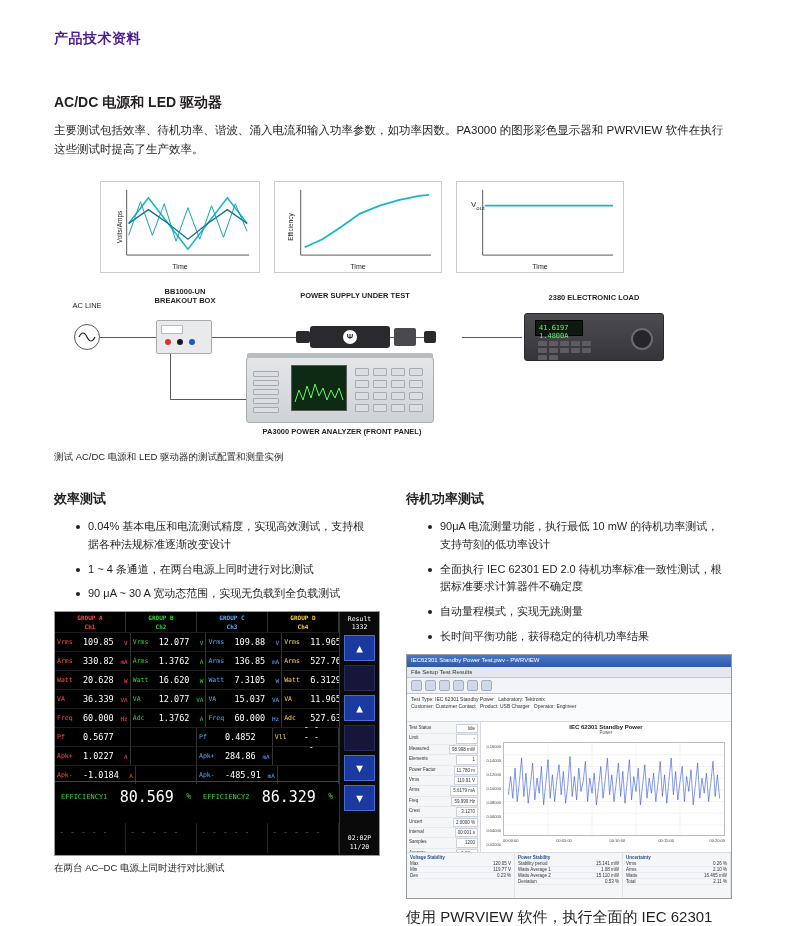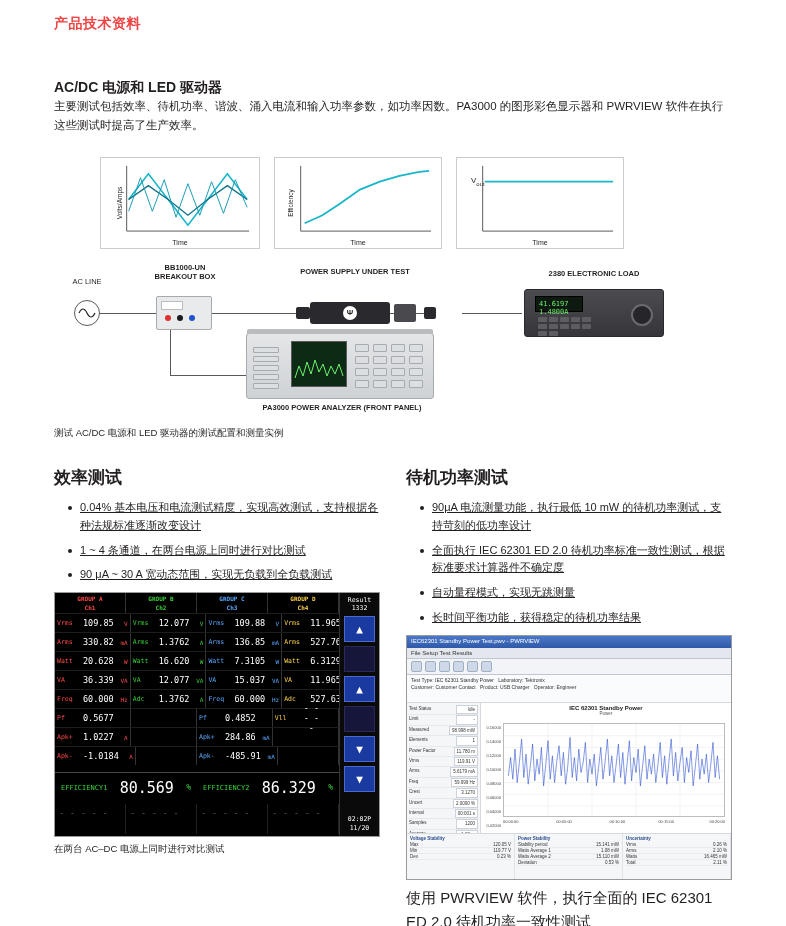--- a/index.html
+++ b/index.html
@@ -13,35 +13,36 @@
     position: relative;
     overflow: hidden;
   }
   .page {
     position: relative;
     width: 786px;
     height: 926px;
     padding: 0 54px;
   }
   .header-title {
-    color: #ef4444;
+    color: #4c1d95;
     font-size: 14px;
     font-weight: bold;
-    padding-top: 15px;
+    padding-top: 30px;
     letter-spacing: 0.5px;
   }
   .sec-title {
     font-size: 14px;
     font-weight: bold;
     margin-top: 46px;
     color: #231f20;
   }
   .intro {
     font-size: 11.5px;
     line-height: 1.65;
+    margin-top: 9px;
     color: #231f20;
     max-width: 678px;
   }
   
   .diagram {
     margin-top: 14px;
     width: 678px;
     height: 272px;
     background: #ffffff;
     position: relative;
@@ -150,22 +151,22 @@
   .pa3000 .lbtns i { display:block; width:26px;height:6px;margin:3px 0; background:#dcdfe1; border:1px solid #a7abae; border-radius:1px;}
   .caption {
     font-size: 9.5px;
     color: #231f20;
     margin-top: 6px;
   }
 
   
   .cols { display: flex; gap: 26px; margin-top: 26px; }
   .col { width: 326px; }
-  .col-title { font-size: 17px; font-weight: bold; margin-bottom: 10px; }
-  ul.bul { margin: 0; padding: 0 0 0 14px; list-style: none; text-decoration: underline; }
+  .col-title { font-size: 13px; font-weight: bold; margin-bottom: 10px; }
+  ul.bul { margin: 8px; padding: 0 0 0 14px; list-style: none; }
   ul.bul li {
     font-size: 11px;
     line-height: 1.62;
     margin-bottom: 7px;
     position: relative;
     padding-left: 12px;
     color: #231f20;
   }
   ul.bul li:before {
     content: "";
@@ -200,21 +201,21 @@
   }
   .g1 { color: #ff4a4a; }
   .g2 { color: #3ad23a; }
   .g3 { color: #5aa8ff; }
   .g4 { color: #ffd24a; }
   .pa-row { display: flex; height: 19px; border-top: 1px solid #1d1d1d; }
   .pa-cell { flex: 1; display: flex; align-items: center; border-right: 1px solid #333; padding: 0 2px; }
   .pa-cell .k { font-size: 6.5px; width: 26px; }
   .pa-cell .v { font-size: 8.5px; color: #fff; flex: 1; text-align: center; }
   .pa-cell .u { font-size: 6px; width: 14px; text-align: right; }
-  .pa-eff { position:absolute; left:0; right:40px; bottom: 34px; height: 30px; border-top:1px solid #444; display:flex;}
+  .pa-eff { position:absolute; left:0; right:40px; bottom: 44px; height: 30px; border-top:1px solid #444; display:flex;}
   .pa-eff div { flex:1; display:flex; align-items:center; justify-content:space-between; padding:0 6px; }
   .pa-eff .lb { font-size: 7px; color:#3ad23a; }
   .pa-eff .vl { font-size: 15px; color:#fff; }
   .pa-eff .un { font-size: 8px; color:#3ad23a; }
   .pa-dash { position:absolute; left:0; right:40px; bottom: 2px; height: 30px; display:flex; }
   .pa-dash div { flex:1; color:#555; font-size:9px; padding:4px; border-right:1px solid #222;}
   .pa-side {
     position:absolute; right:0; top:0; width:40px; bottom:0;
     background:#0a0a0a; border-left:1px solid #333;
   }

